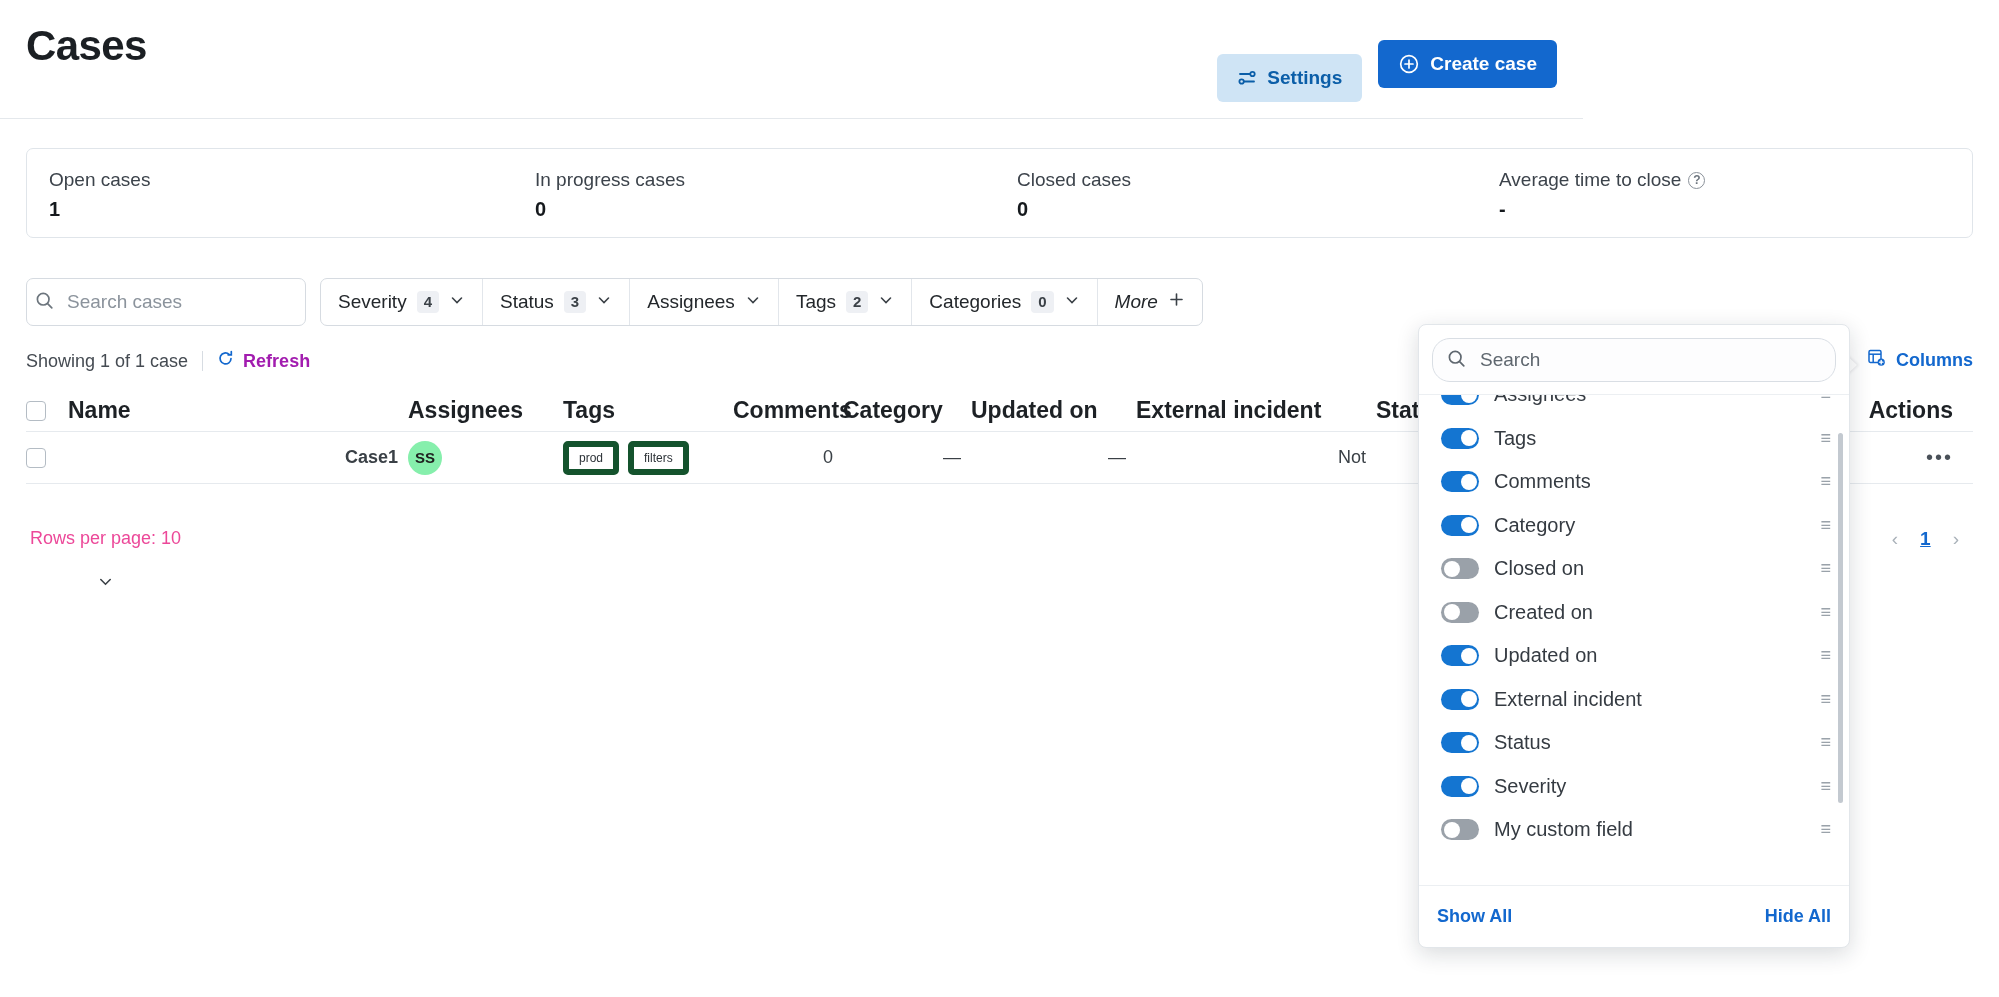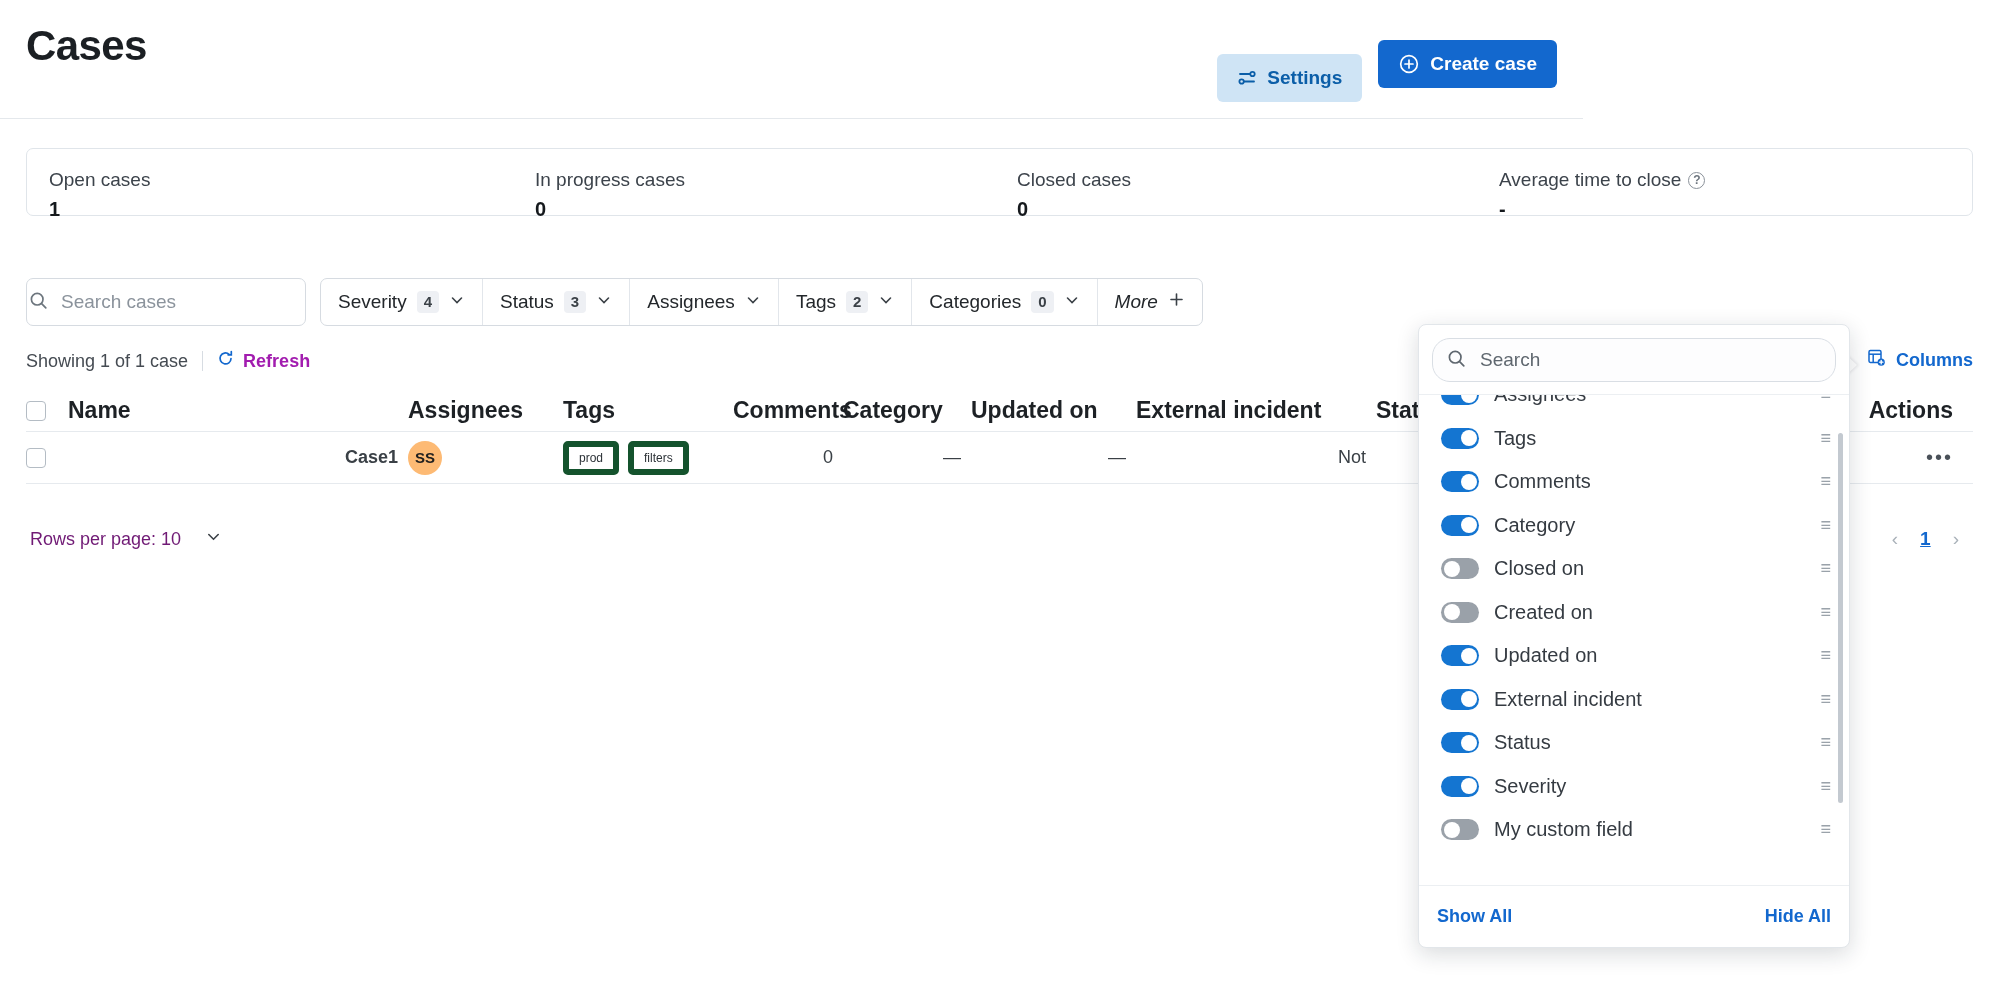--- a/index.html
+++ b/index.html
@@ -34,21 +34,21 @@
     font-size: 19px; font-weight: 700; cursor: pointer;
     font-family: "Liberation Sans", sans-serif;
   }
   .btn-settings { background: #cfe4f5; color: #0b5ea8; margin-top: 28px; }
   .btn-create { background: #1368ce; color: #ffffff; }
   .btn svg { display: block; }
 
   
   .stats-card {
     position: absolute; left: 26px; top: 148px;
-    width: 1947px; height: 68px;
+    width: 1947px; height: 90px;
     border: 1px solid #e0e5ea; border-radius: 7px;
     background: #fff;
   }
   .stat {
     position: absolute; top: 20px;
   }
   .stat-label {
     font-size: 19px; color: #3c434b; white-space: nowrap;
     display: flex; align-items: center; gap: 7px;
   }
@@ -63,21 +63,21 @@
   }
 
   
   .filterbar {
     position: absolute; left: 26px; top: 278px;
     display: flex; align-items: center; gap: 14px;
   }
   .search-box {
     width: 280px; height: 48px;
     border: 1px solid #d6dbe1; border-radius: 7px;
-    display: flex; align-items: center; padding: 0 2px; gap: 11px;
+    display: flex; align-items: center; padding: 0 8px; gap: 11px;
     background: #fff;
   }
   .search-box input {
     border: none; outline: none; font-size: 19px;
     font-family: "Liberation Sans", sans-serif;
     color: #2b2f33; width: 100%; background: transparent;
   }
   .search-box input::placeholder { color: #8b939c; }
   .facets {
     display: flex; align-items: center;
@@ -139,37 +139,37 @@
   .c-severity { width: 160px; flex: none; }
   .c-actions { flex: 1; text-align: right; padding-right: 20px; }
 
   .checkbox {
     width: 20px; height: 20px; border: 1.6px solid #b4bcc4;
     border-radius: 4px; background: #fff; cursor: pointer;
   }
   .link-cell { color: #1368ce; font-weight: 700; cursor: pointer; }
   .avatar {
     width: 34px; height: 34px; border-radius: 50%;
-    background: #fdba74; color: #1e1e1e;
+    background: #86efac; color: #1e1e1e;
     font-size: 15px; font-weight: 700;
     display: flex; align-items: center; justify-content: center;
   }
   .tags { display: flex; gap: 9px; }
   .tag {
     border: 6px solid #14532d; border-radius: 5px;
     padding: 4px 10px; font-size: 12px; color: #2c3237; background: #fff;
   }
   .dash { color: #8a929a; }
   .dots { letter-spacing: 2px; color: #4a5159; font-size: 20px; cursor: pointer; }
 
   
   .pager-left {
     position: absolute; left: 30px; top: 528px;
     display: flex; align-items: center; gap: 24px;
-    font-size: 18px; color: #701a75; cursor: pointer;
+    font-size: 18px; color: #ec4899; cursor: pointer; flex-direction: column;
   }
   .pager-right {
     position: absolute; right: 40px; top: 528px;
     display: flex; align-items: center; gap: 22px;
     font-size: 19px;
   }
   .pg-arrow { color: #a9b1b9; cursor: pointer; }
   .pg-num { color: #1368ce; font-weight: 700; text-decoration: underline; cursor: pointer; }
 
   

